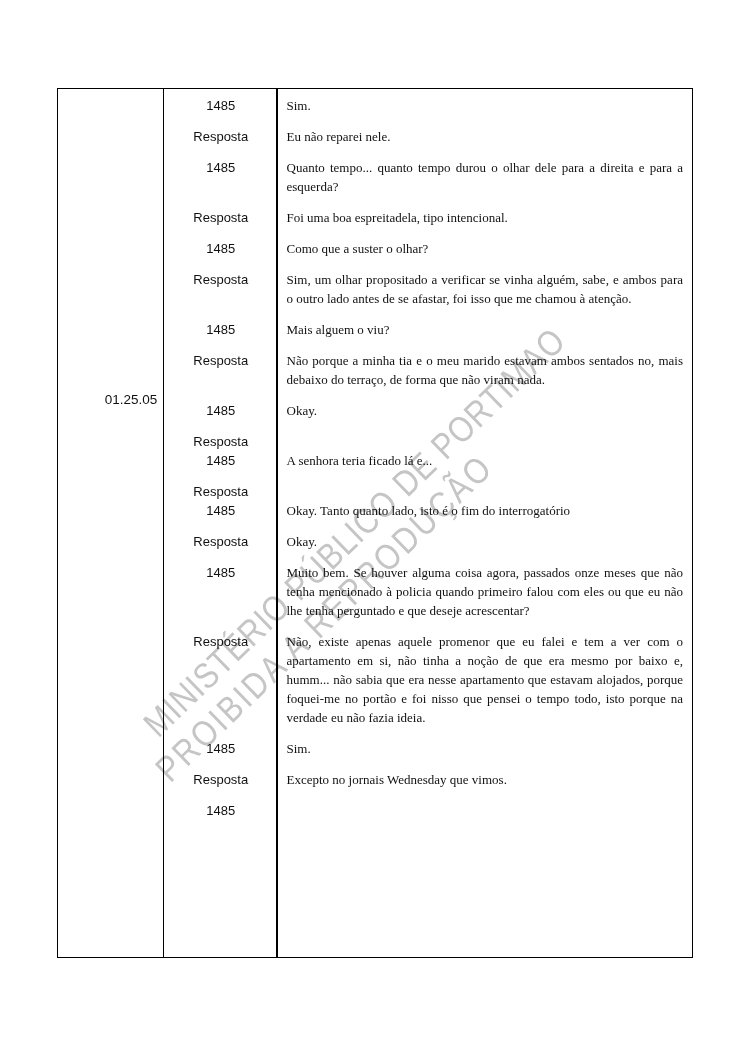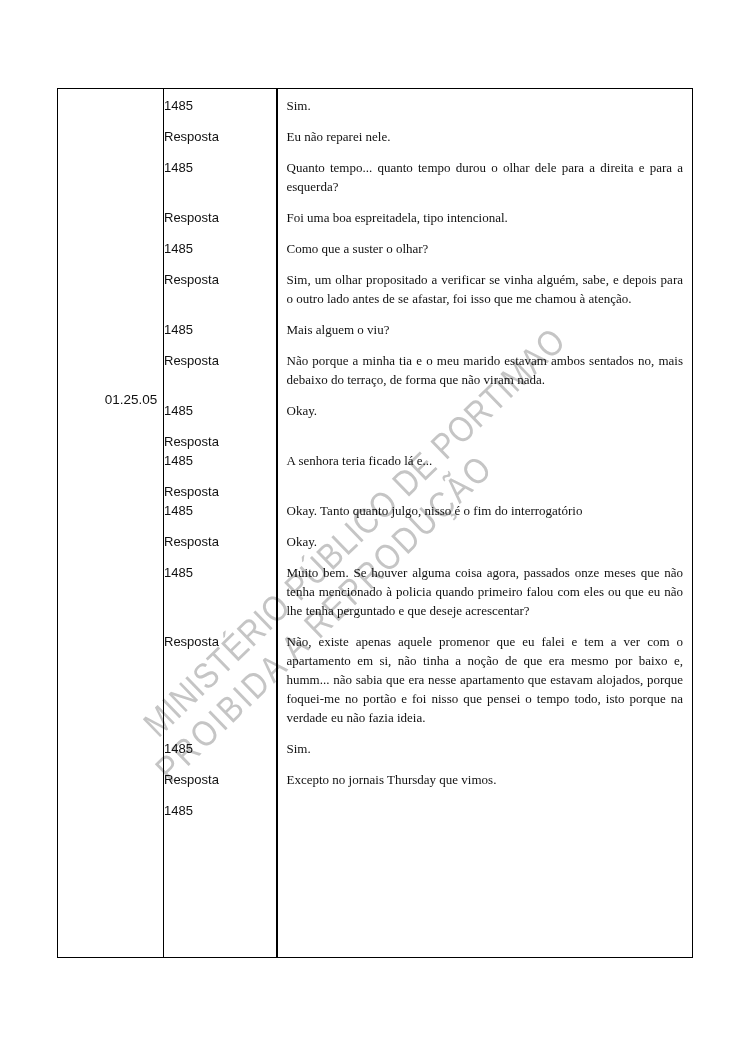--- a/index.html
+++ b/index.html
@@ -72,21 +72,21 @@
     background: #000000;
   }
   .entry {
     display: flex;
     align-items: flex-start;
   }
   .speaker {
     width: 113.5px;
     flex-shrink: 0;
     box-sizing: border-box;
-    text-align: left;
+    text-align: center;
     font-size: 13px;
     line-height: 19px;
     padding-right: 0;
   }
   .entry-text {
     flex: 1;
     padding: 0 9px 12px 9px;
     text-align: justify;
     font-size: 13px;
     line-height: 19px;
@@ -124,21 +124,21 @@
     <div class="entry-text">Foi uma boa espreitadela, tipo intencional.</div>
   </div>
 
   <div class="entry">
     <div class="speaker">1485</div>
     <div class="entry-text">Como que a suster o olhar?</div>
   </div>
 
   <div class="entry">
     <div class="speaker">Resposta</div>
-    <div class="entry-text">Sim, um olhar propositado a verificar se vinha alguém, sabe, e depois para o outro lado antes de se afastar, foi isso que me chamou à atenção.</div>
+    <div class="entry-text">Sim, um olhar propositado a verificar se vinha alguém, sabe, e ambos para o outro lado antes de se afastar, foi isso que me chamou à atenção.</div>
   </div>
 
   <div class="entry">
     <div class="speaker">1485</div>
     <div class="entry-text">Mais alguem o viu?</div>
   </div>
 
   <div class="entry">
     <div class="speaker">Resposta</div>
     <div class="entry-text">Não porque a minha tia e o meu marido estavam ambos sentados no, mais debaixo do terraço, de forma que não viram nada.</div>
@@ -157,21 +157,21 @@
     <div class="speaker">1485</div>
     <div class="entry-text">A senhora teria ficado lá e...</div>
   </div>
 
   <div class="entry">
     <div class="speaker">Resposta</div>
   </div>
 
   <div class="entry">
     <div class="speaker">1485</div>
-    <div class="entry-text">Okay. Tanto quanto julgo, nisso é o fim do interrogatório</div>
+    <div class="entry-text">Okay. Tanto quanto lado, isto é o fim do interrogatório</div>
   </div>
 
   <div class="entry">
     <div class="speaker">Resposta</div>
     <div class="entry-text">Okay.</div>
   </div>
 
   <div class="entry">
     <div class="speaker">1485</div>
     <div class="entry-text">Muito bem. Se houver alguma coisa agora, passados onze meses que não tenha mencionado à policia quando primeiro falou com eles ou que eu não lhe tenha perguntado e que deseje acrescentar?</div>
@@ -182,20 +182,20 @@
     <div class="entry-text">Não, existe apenas aquele promenor que eu falei e tem a ver com o apartamento em si, não tinha a noção de que era mesmo por baixo e, humm... não sabia que era nesse apartamento que estavam alojados, porque foquei-me no portão e foi nisso que pensei o tempo todo, isto porque na verdade eu não fazia ideia.</div>
   </div>
 
   <div class="entry">
     <div class="speaker">1485</div>
     <div class="entry-text">Sim.</div>
   </div>
 
   <div class="entry">
     <div class="speaker">Resposta</div>
-    <div class="entry-text">Excepto no jornais Thursday que vimos.</div>
+    <div class="entry-text">Excepto no jornais Wednesday que vimos.</div>
   </div>
 
   <div class="entry">
     <div class="speaker">1485</div>
   </div>
 </div>
 </div>
 
 </body></html>

